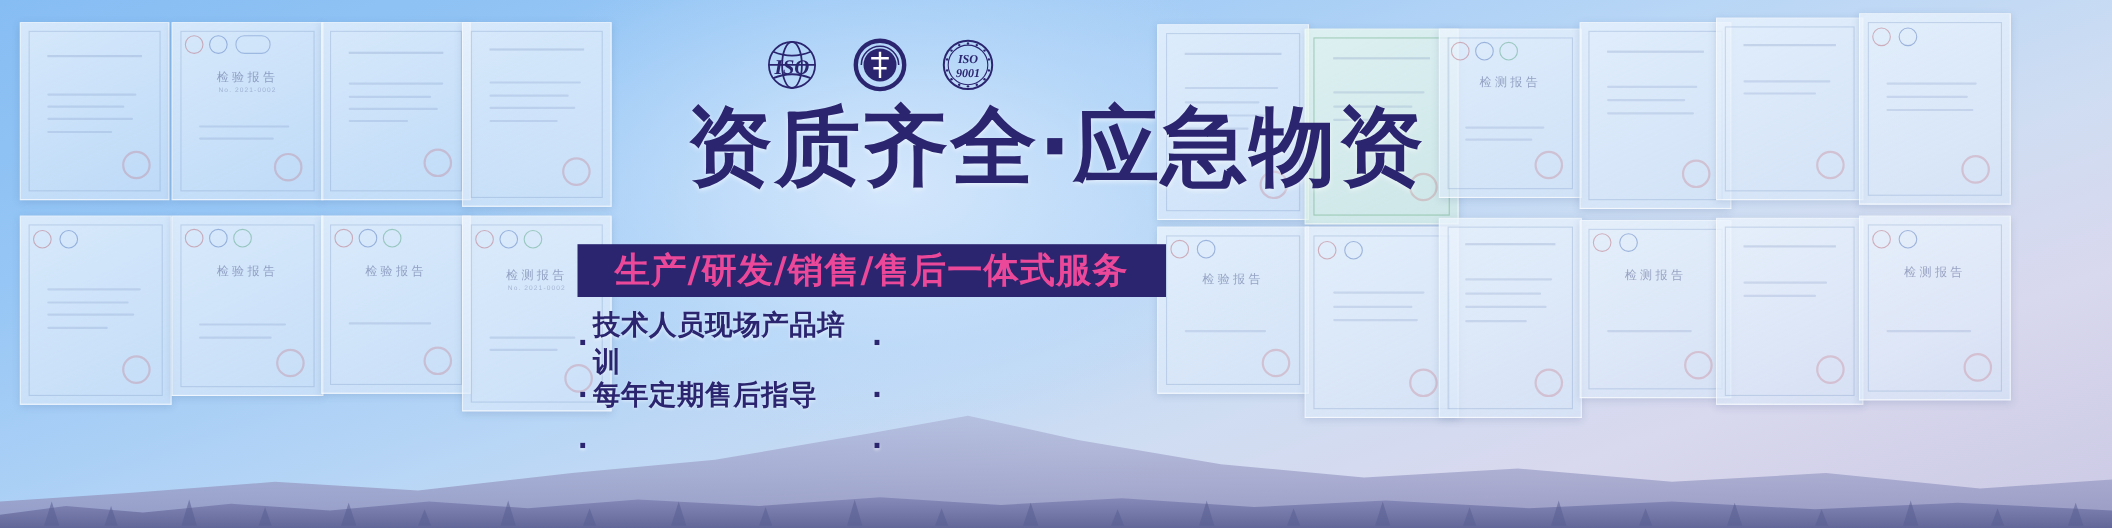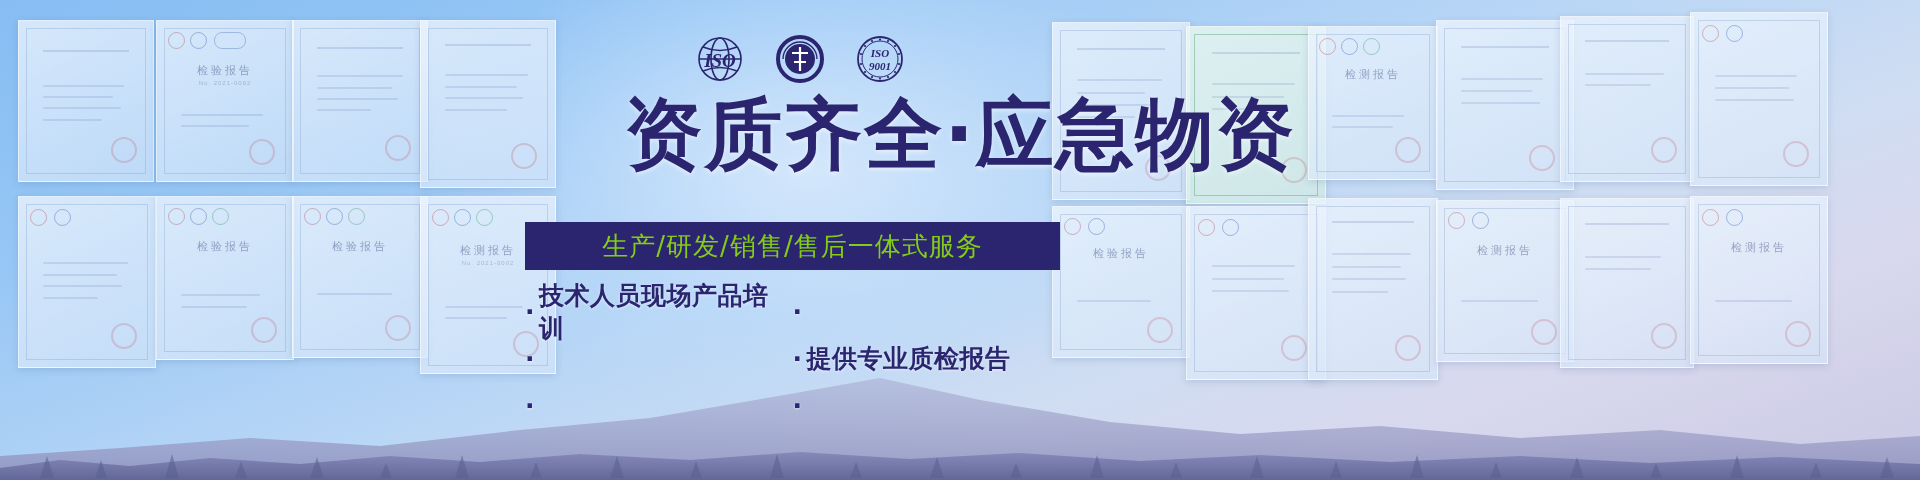--- a/index.html
+++ b/index.html
@@ -70,21 +70,21 @@
     color:#2b2570;font-size:78px;line-height:1;font-weight:bold;
     letter-spacing:2px;
     font-family:"DejaVu Sans","Liberation Sans",sans-serif;
     text-shadow:0 2px 5px rgba(255,255,255,.55);
   }
   .subbar{
     position:absolute;left:525px;top:222px;width:535px;height:48px;
     background:#2b2570;display:flex;align-items:center;justify-content:center;
   }
   .subbar span{
-    color:#84cc16;font-size:26px;font-weight:normal;letter-spacing:1px;
+    color:#ec4899;font-size:32px;font-weight:bold;letter-spacing:1px;
     font-family:"DejaVu Sans","Liberation Sans",sans-serif;
   }
   .bullets{
     position:absolute;left:525px;top:288px;width:535px;
     display:flex;flex-wrap:wrap;
   }
   .bl{
     width:50%;box-sizing:border-box;height:47px;
     display:flex;align-items:center;
     color:#2b2570;font-size:25px;font-weight:bold;letter-spacing:.5px;
@@ -428,24 +428,24 @@
     <div class="bullets">
       <div class="bl">
         <span class="dot">·</span>
         <span>技术人员现场产品培训</span>
       </div>
       <div class="bl">
         <span class="dot">·</span>
       </div>
       <div class="bl">
         <span class="dot">·</span>
-      </div>
-      <div class="bl">
-        <span class="dot">·</span>
-        <span>提供专业质检报告</span>
+        <span>每年定期售后指导</span>
+      </div>
+      <div class="bl">
+        <span class="dot">·</span>
       </div>
       <div class="bl">
         <span class="dot">·</span>
       </div>
       <div class="bl">
         <span class="dot">·</span>
       </div>
     </div>
 
   </div>

